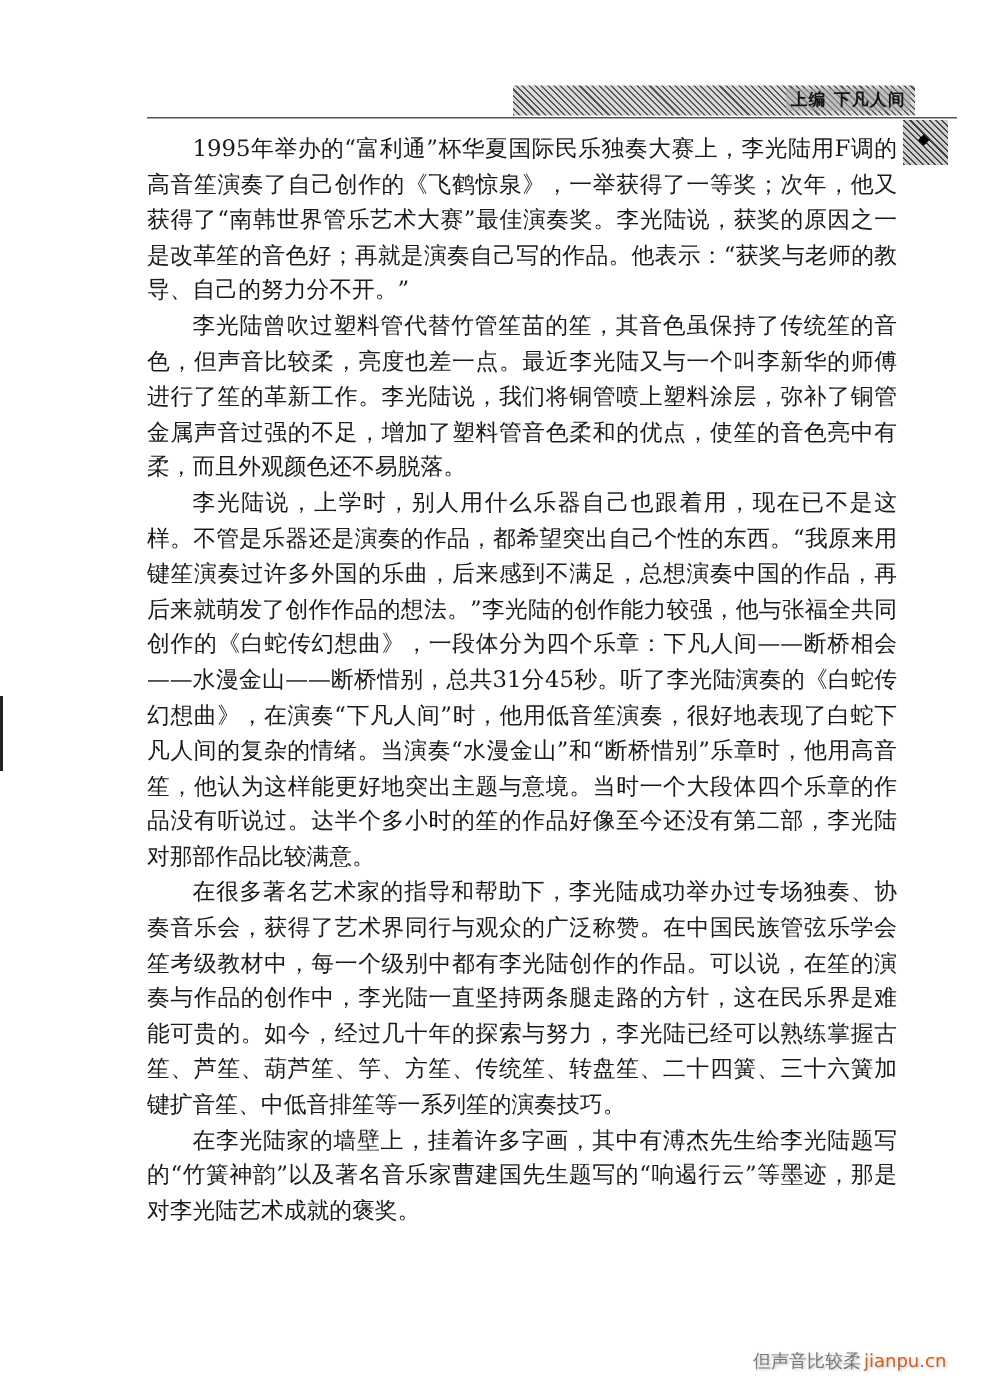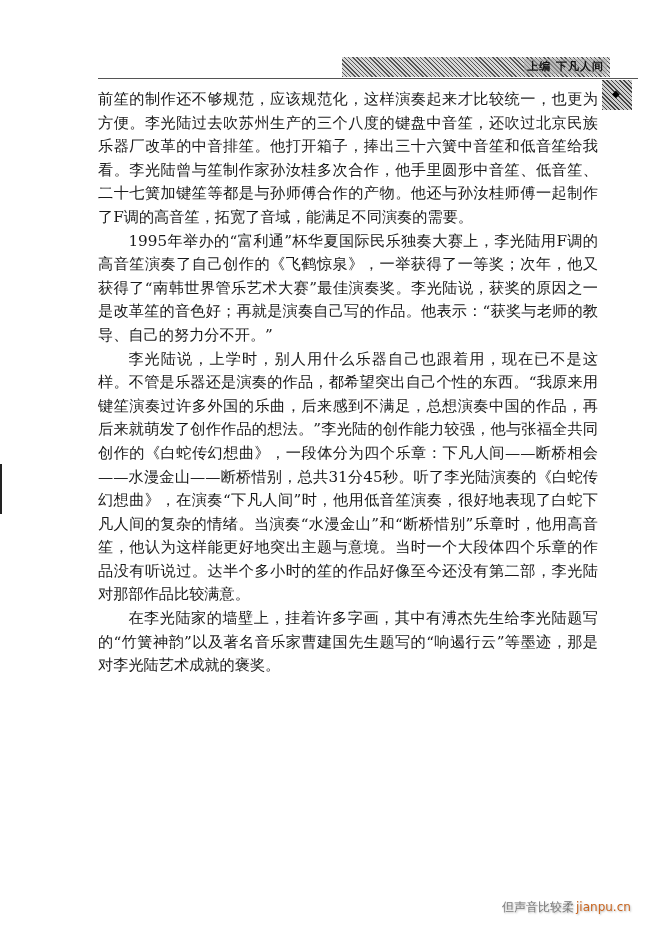--- a/index.html
+++ b/index.html
@@ -54,22 +54,23 @@
 
 <div class="header-band"></div>
 <div class="header-title">上编  下凡人间</div>
 <div class="header-rule"></div>
 <div class="corner-tab">
   <span>◆</span>
 </div>
 <div class="left-bar"></div>
 
 <div class="body-text">
-  <p class="cont">前笙的制作还不够规范，应该规范化，这样演奏起来才比较统一，也更为方便。李光陆过去吹苏州生产的三个八度的键盘中音笙，还吹过北京民族乐器厂改革的中音排笙。他打开箱子，捧出三十六簧中音笙和低音笙给我看。李光陆曾与笙制作家孙汝桂多次合作，他手里圆形中音笙、低音笙、二十七簧加键笙等都是与孙师傅合作的产物。他还与孙汝桂师傅一起制作了F调的高音笙，拓宽了音域，能满足不同演奏的需要。</p>
   <p>1995年举办的“富利通”杯华夏国际民乐独奏大赛上，李光陆用F调的高音笙演奏了自己创作的《飞鹤惊泉》，一举获得了一等奖；次年，他又获得了“南韩世界管乐艺术大赛”最佳演奏奖。李光陆说，获奖的原因之一是改革笙的音色好；再就是演奏自己写的作品。他表示：“获奖与老师的教导、自己的努力分不开。”</p>
+  <p>李光陆曾吹过塑料管代替竹管笙苗的笙，其音色虽保持了传统笙的音色，但声音比较柔，亮度也差一点。最近李光陆又与一个叫李新华的师傅进行了笙的革新工作。李光陆说，我们将铜管喷上塑料涂层，弥补了铜管金属声音过强的不足，增加了塑料管音色柔和的优点，使笙的音色亮中有柔，而且外观颜色还不易脱落。</p>
   <p>李光陆说，上学时，别人用什么乐器自己也跟着用，现在已不是这样。不管是乐器还是演奏的作品，都希望突出自己个性的东西。“我原来用键笙演奏过许多外国的乐曲，后来感到不满足，总想演奏中国的作品，再后来就萌发了创作作品的想法。”李光陆的创作能力较强，他与张福全共同创作的《白蛇传幻想曲》，一段体分为四个乐章：下凡人间——断桥相会——水漫金山——断桥惜别，总共31分45秒。听了李光陆演奏的《白蛇传幻想曲》，在演奏“下凡人间”时，他用低音笙演奏，很好地表现了白蛇下凡人间的复杂的情绪。当演奏“水漫金山”和“断桥惜别”乐章时，他用高音笙，他认为这样能更好地突出主题与意境。当时一个大段体四个乐章的作品没有听说过。达半个多小时的笙的作品好像至今还没有第二部，李光陆对那部作品比较满意。</p>
+  <p>在很多著名艺术家的指导和帮助下，李光陆成功举办过专场独奏、协奏音乐会，获得了艺术界同行与观众的广泛称赞。在中国民族管弦乐学会笙考级教材中，每一个级别中都有李光陆创作的作品。可以说，在笙的演奏与作品的创作中，李光陆一直坚持两条腿走路的方针，这在民乐界是难能可贵的。如今，经过几十年的探索与努力，李光陆已经可以熟练掌握古笙、芦笙、葫芦笙、竽、方笙、传统笙、转盘笙、二十四簧、三十六簧加键扩音笙、中低音排笙等一系列笙的演奏技巧。</p>
   <p>在李光陆家的墙壁上，挂着许多字画，其中有溥杰先生给李光陆题写的“竹簧神韵”以及著名音乐家曹建国先生题写的“响遏行云”等墨迹，那是对李光陆艺术成就的褒奖。</p>
 
 </div>
 
 <div class="watermark">
   <span>但声音比较柔</span><span class="url">jianpu.cn</span>
 </div>
 
 </body></html>

